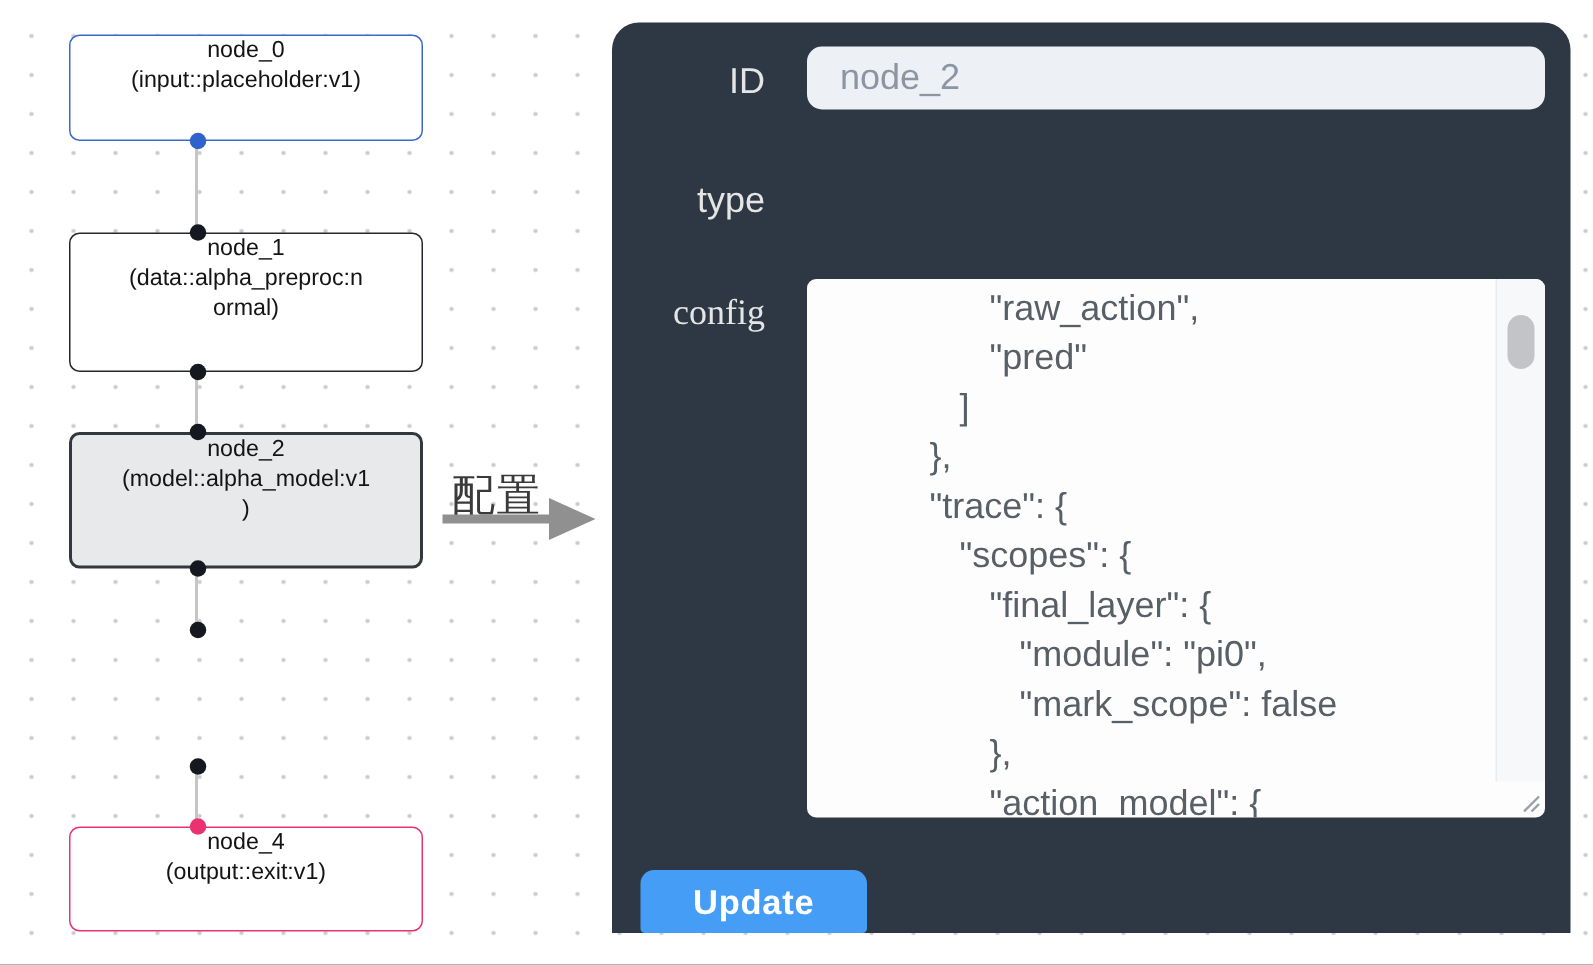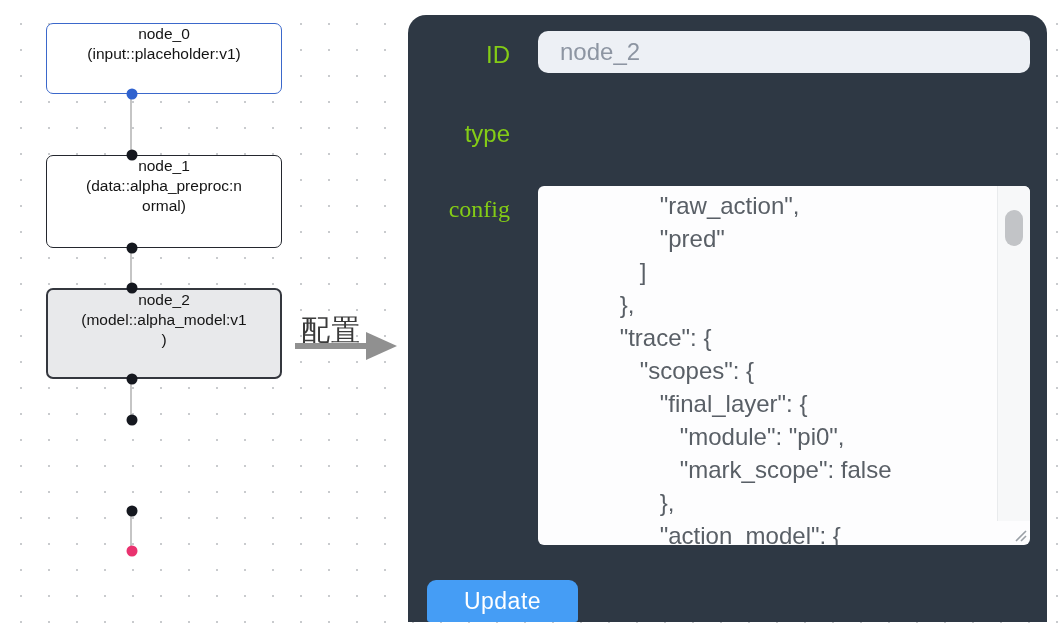--- a/index.html
+++ b/index.html
@@ -33,39 +33,39 @@
   
   .transition-label { position:absolute; left:301px; top:311px; font-size:29px;
                       color:#3a3a3a; letter-spacing:1px; }
   .transition-arrow { position:absolute; left:294px; top:331px; }
 
   
   .panel { position:absolute; left:408px; top:15px; width:639px; height:607px;
            background:#2e3844; border-radius:18px 18px 0 0; }
 
   .field-label { position:absolute; left:0; width:102px; text-align:right;
-                 font-size:24px; color:#84cc16; }
+                 font-size:24px; color:#e5e5e5; }
 
   .text-input { position:absolute; left:130px; width:492px; height:42px;
                 background:#edf0f5; border-radius:10px; display:flex; align-items:center;
                 padding-left:22px; font-size:24px; color:#8d95a2; }
 
   .config-box { position:absolute; left:130px; top:171px; width:492px; height:359px;
                 background:#fdfdfe; border-radius:6px; overflow:hidden; }
   .config-code { position:absolute; left:15px; top:3px; white-space:pre;
                  font-size:24px; line-height:33px; color:#595f66; }
   .scroll-track { position:absolute; right:0; top:0; width:33px; height:335px;
                   background:#f7f8f9; border-left:1px solid #e9ebed; }
   .scroll-thumb { position:absolute; left:7px; top:24px; width:18px; height:36px;
                   background:#c2c4c7; border-radius:9px; }
   .resize-handle { position:absolute; right:3px; bottom:3px; }
 
   .update-btn { position:absolute; left:19px; top:565px; width:151px; height:42px;
                 background:#459df5; border:none; border-radius:9px 9px 3px 3px;
-                color:#ffffff; font-size:23px; font-weight:400; letter-spacing:0.5px;
+                color:#ffffff; font-size:23px; font-weight:700; letter-spacing:0.5px;
                 font-family:"Liberation Sans", sans-serif; display:flex;
                 align-items:center; justify-content:center; cursor:pointer; }
 </style>
 </head>
 <body>
 
 <div class="canvas">
 
   <div class="edge" style="top:94px;height:61px;"></div>
   <div class="edge" style="top:248px;height:40px;"></div>
@@ -78,20 +78,24 @@
   </div>
   <div class="node" style="top:155px;height:93px;">
     <span>node_1
 (data::alpha_preproc:n
 ormal)</span>
   </div>
   <div class="node selected" style="top:288px;height:91px;">
     <span>node_2
 (model::alpha_model:v1
 )</span>
+  </div>
+  <div class="node pink" style="top:551px;height:70px;">
+    <span>node_4
+(output::exit:v1)</span>
   </div>
 
   <div class="port blue" style="left:132px;top:94px;"></div>
   <div class="port" style="left:132px;top:155px;"></div>
   <div class="port" style="left:132px;top:248px;"></div>
   <div class="port" style="left:132px;top:288px;"></div>
   <div class="port" style="left:132px;top:379px;"></div>
   <div class="port" style="left:132px;top:420px;"></div>
   <div class="port" style="left:132px;top:511px;"></div>
   <div class="port pink" style="left:132px;top:551px;"></div>

